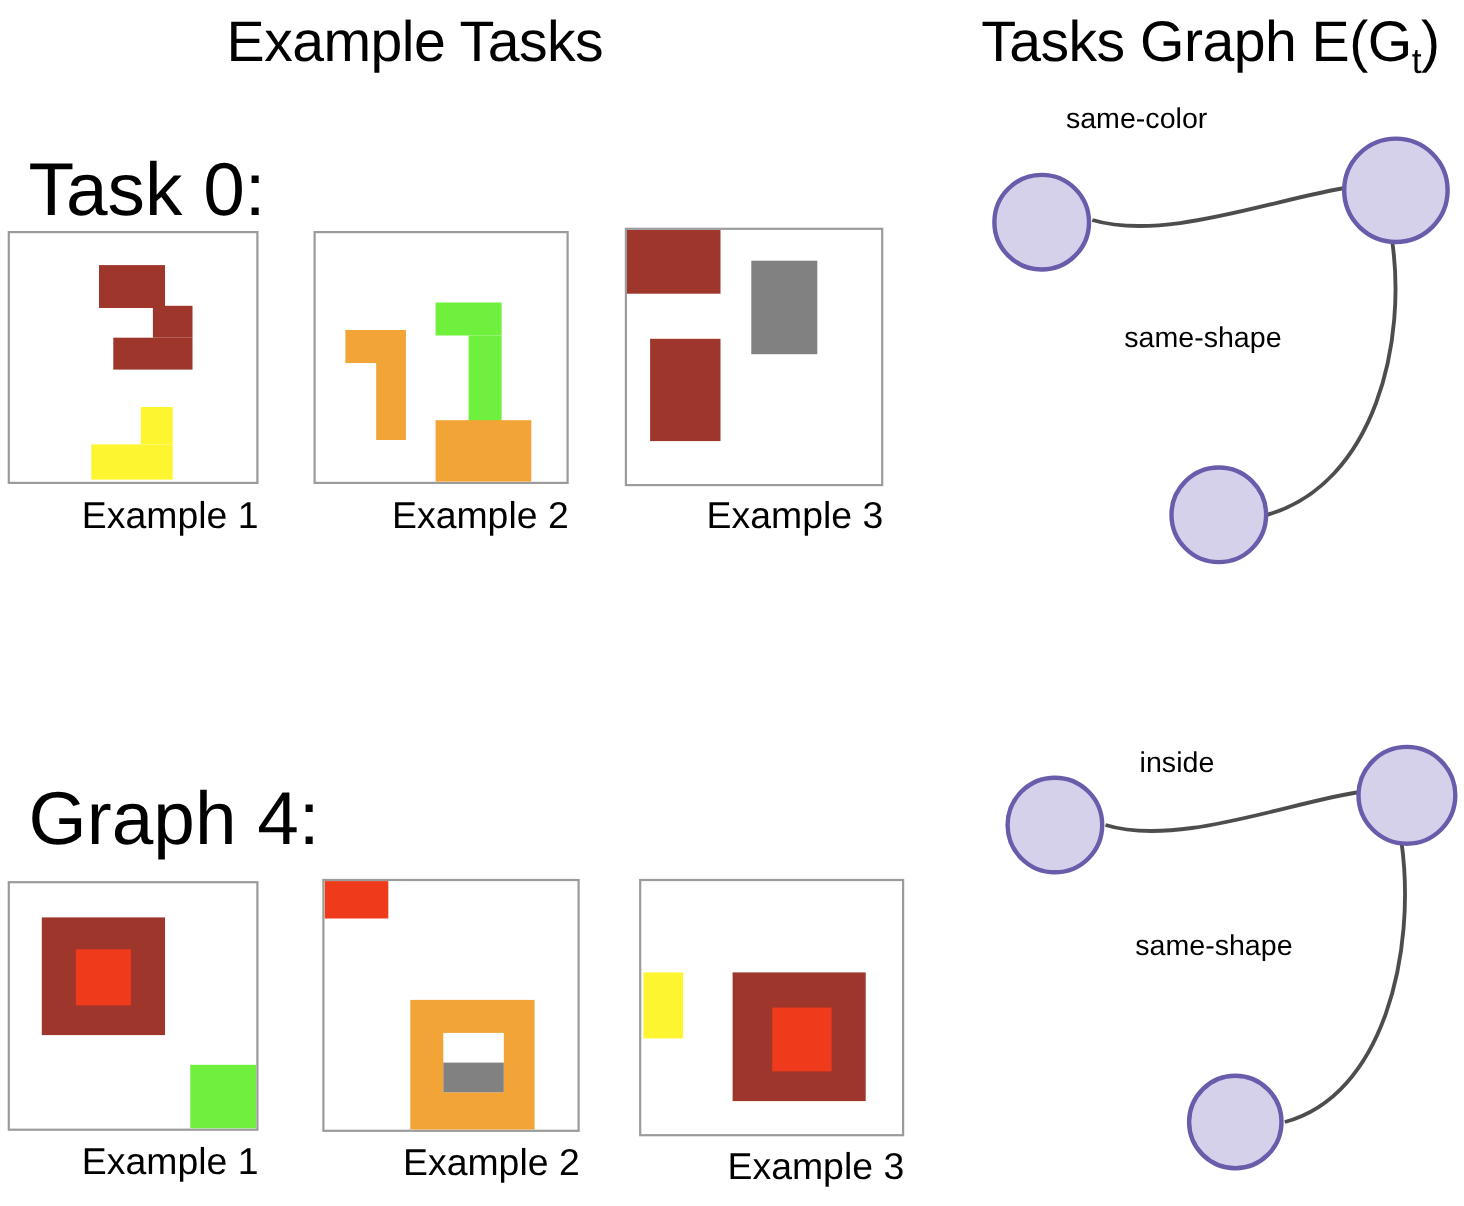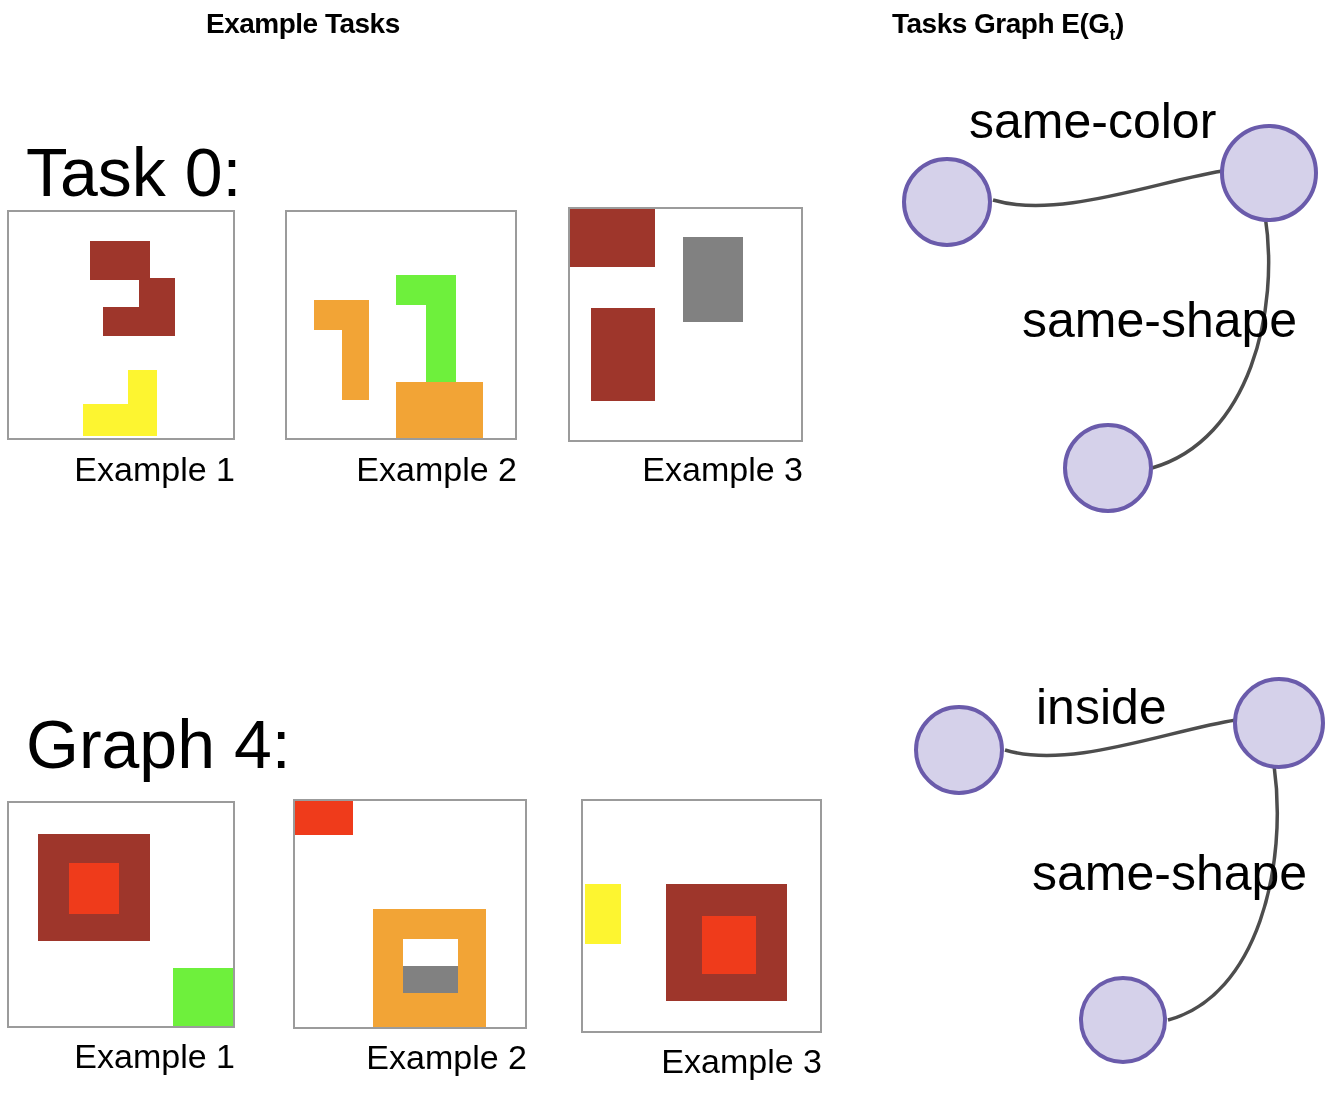--- a/index.html
+++ b/index.html
@@ -13,22 +13,22 @@
     height: 1096px;
     position: relative;
     font-family: "Liberation Sans", sans-serif;
     color: #000000;
     overflow: hidden;
   }
 
   
   .col-header {
     position: absolute;
-    font-weight: bold;
-    font-size: 28px;
+    font-weight: normal;
+    font-size: 52px;
     letter-spacing: -0.5px;
     white-space: nowrap;
   }
   #header-examples { left: 206px; top: 8px; }
   #header-graph    { left: 892px; top: 8px; }
   .sub {
     font-size: 0.62em;
     vertical-align: sub;
     line-height: 0;
   }
@@ -69,21 +69,21 @@
   
   .graph {
     position: absolute;
   }
   .graph svg {
     display: block;
     overflow: visible;
   }
   .edge-label {
     position: absolute;
-    font-size: 50px;
+    font-size: 26px;
     white-space: nowrap;
   }
 </style>
 </head>
 <body>
 
 <div class="col-header" id="header-examples">Example Tasks</div>
 
 <div class="col-header" id="header-graph"><span>Tasks Graph E(G</span><span class="sub">t</span><span>)</span></div>
 

